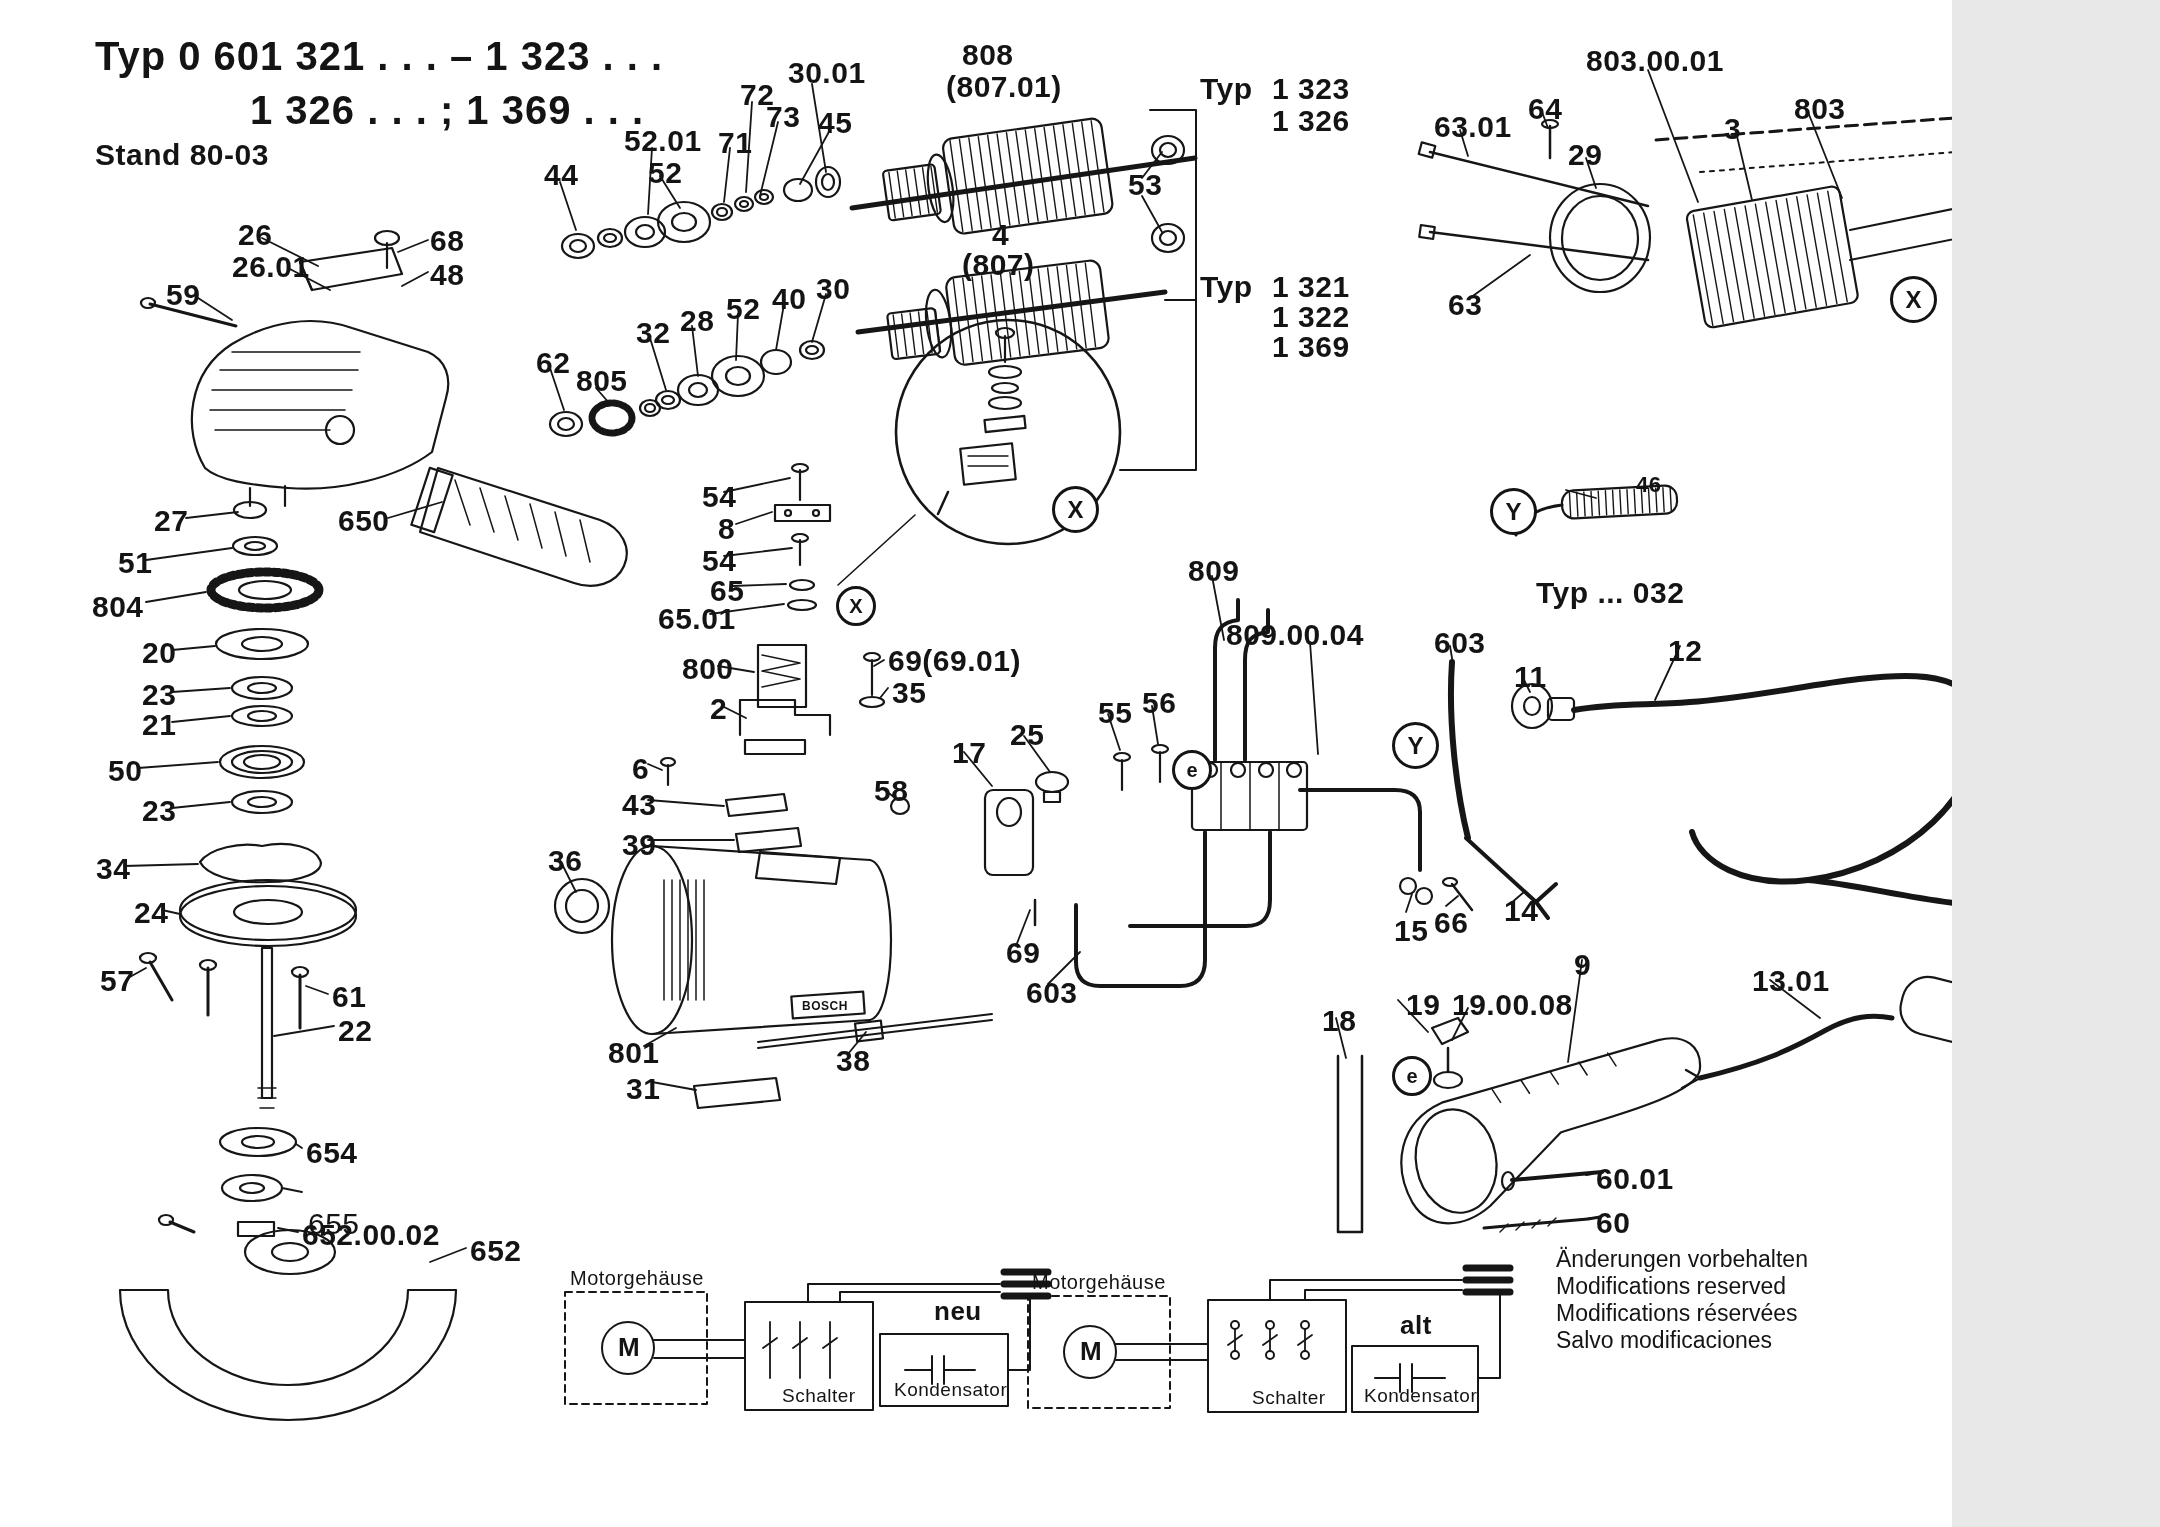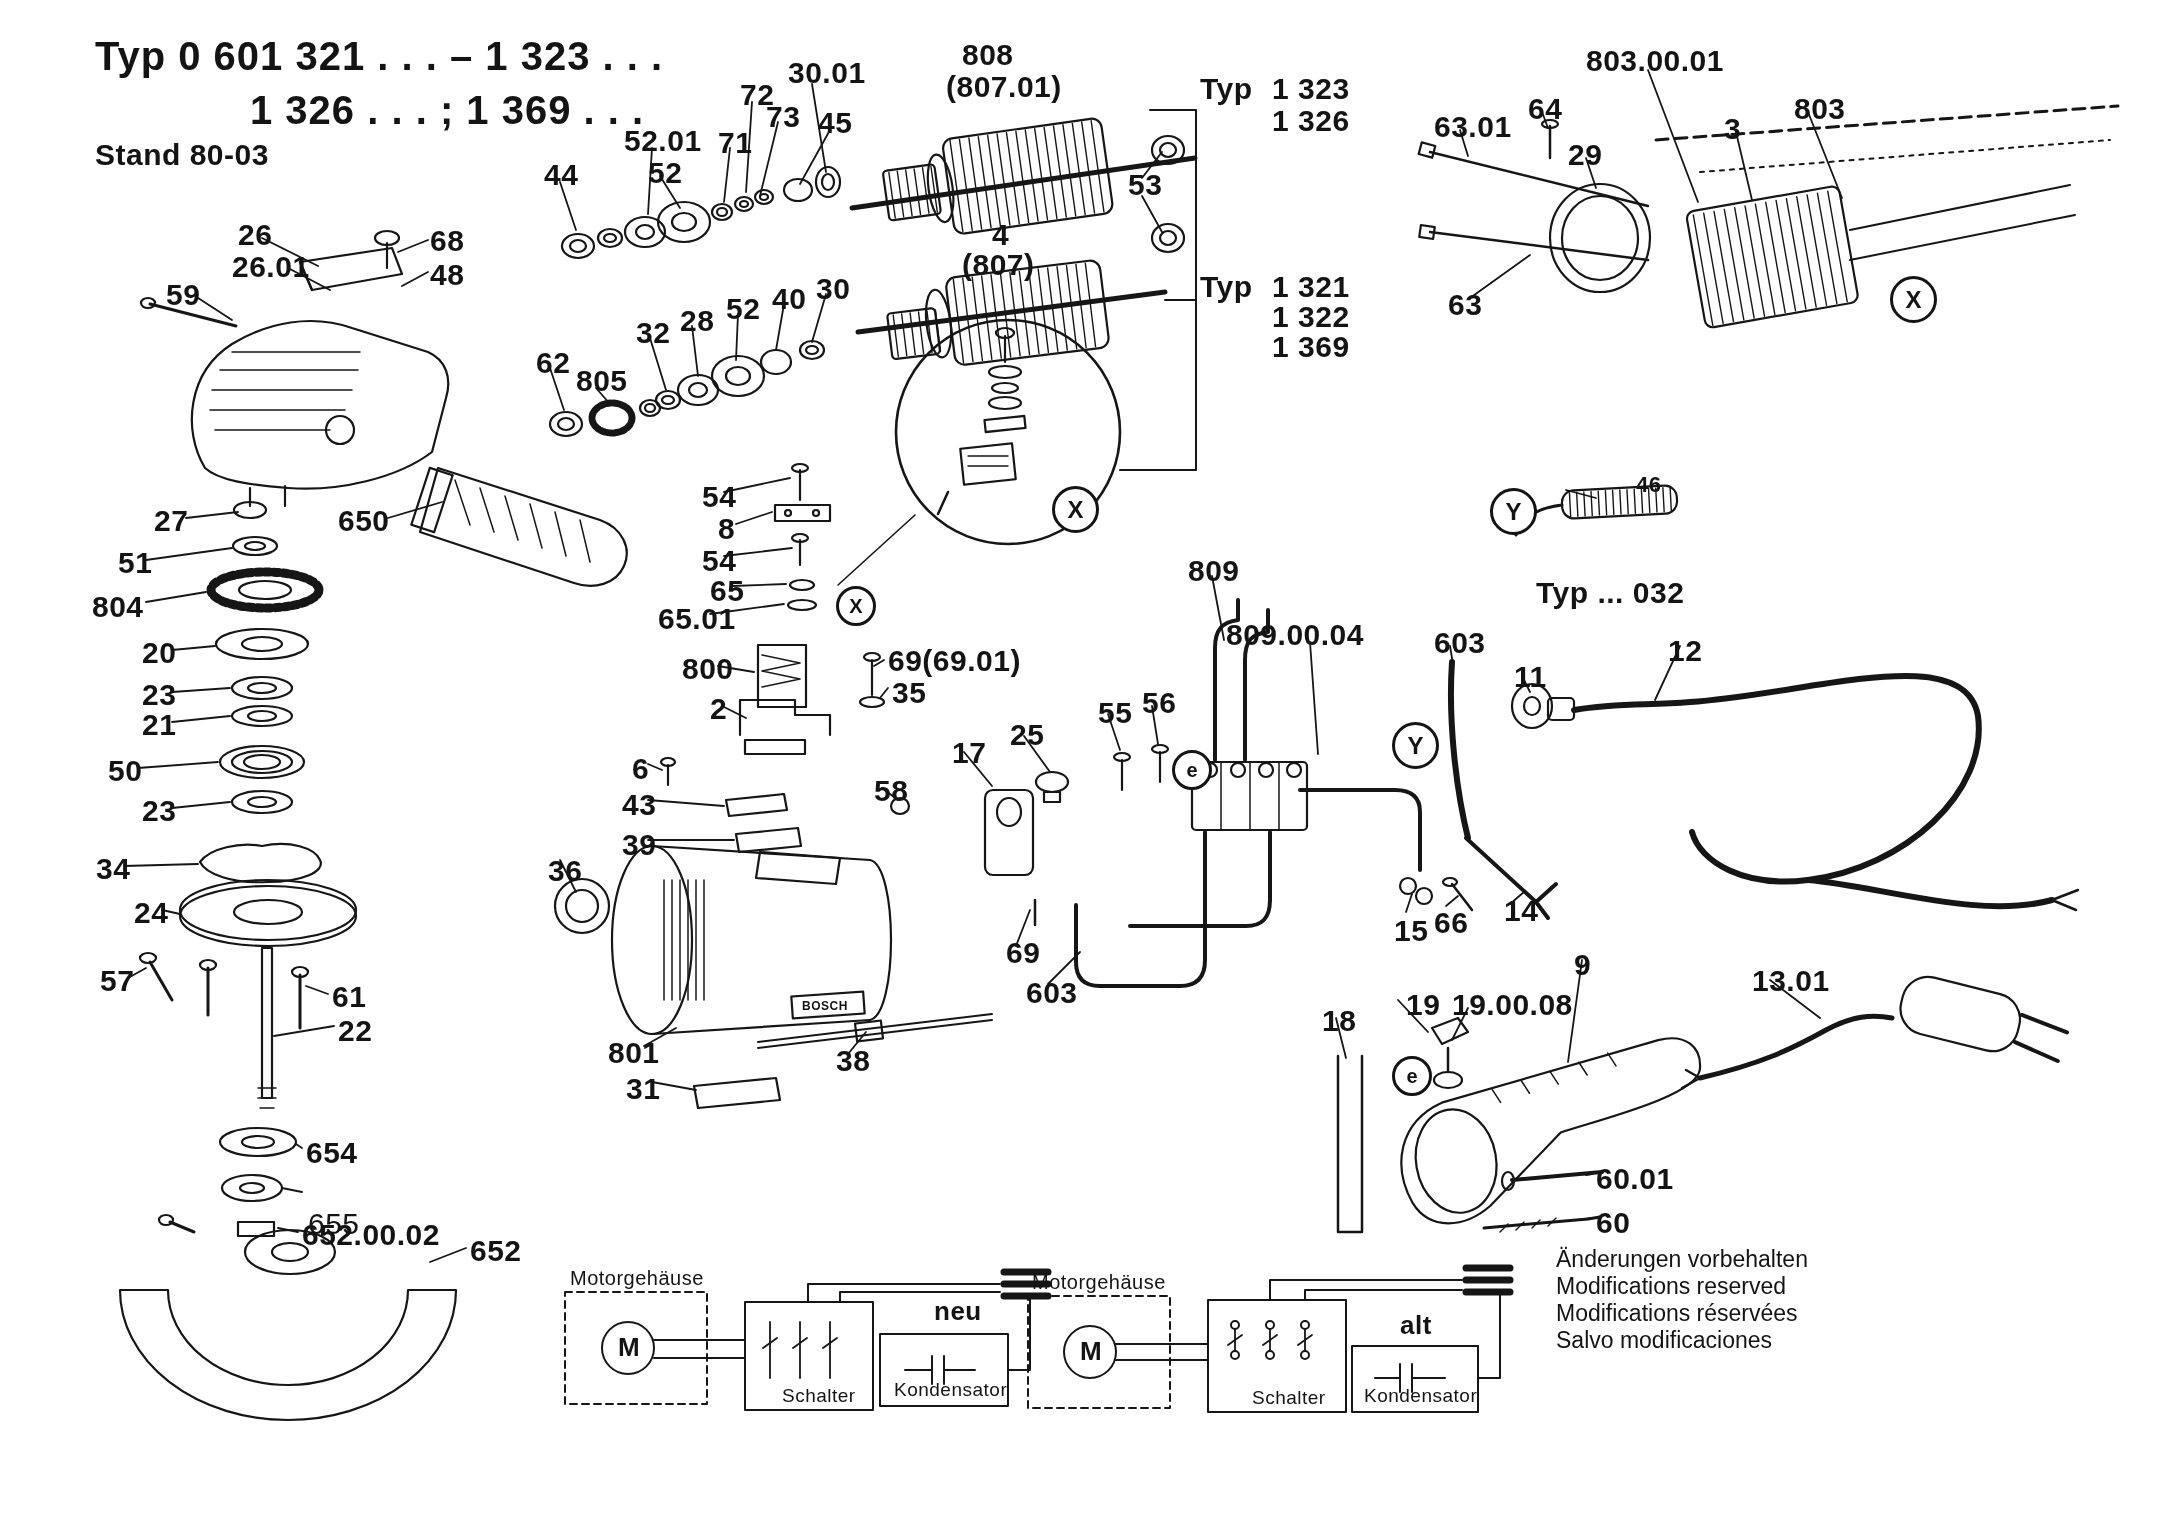--- a/index.html
+++ b/index.html
@@ -1,16 +1,16 @@
 <!DOCTYPE html>
 <html><head>
 <meta charset="utf-8">
 <style>
   html,body{margin:0;padding:0;background:#e8e8e8;}
-  #canvas{position:relative;width:2160px;height:1527px;background:#ffffff;overflow:hidden;
+  #canvas{position:relative;width:1952px;height:1527px;background:#ffffff;overflow:hidden;
           font-family:"Liberation Sans",sans-serif;color:#141414;}
   #art{position:absolute;left:0;top:0;}
   .lbl{position:absolute;line-height:1;white-space:pre;color:#141414;letter-spacing:0.5px;}
   .circ{position:absolute;border:3px solid #141414;border-radius:50%;
         display:flex;align-items:center;justify-content:center;font-weight:700;
         background:#fff;line-height:1;}
   .hdr{position:absolute;font-weight:700;letter-spacing:1px;}
   .footerblock{position:absolute;font-size:23px;line-height:27px;}
   .footerblock .gap{height:8px;}
 </style>
@@ -574,21 +574,21 @@
       <div class="lbl" style="left: 1668px; top: 628px; font-size: 30px; font-weight: 700; margin-top: 8px;">12</div>
       <div class="lbl" style="left: 1098px; top: 698px; font-size: 30px; font-weight: 700;">55</div>
       <div class="lbl" style="left: 1142px; top: 688px; font-size: 30px; font-weight: 700;">56</div>
       <div class="circ" style="left: 1172px; top: 750px; width: 34px; height: 34px; font-size: 20px;">e</div>
       <div class="circ" style="left: 1392px; top: 722px; width: 41px; height: 41px; font-size: 24px;">Y</div>
       <div class="lbl" style="left: 952px; top: 738px; font-size: 30px; font-weight: 700;">17</div>
       <div class="lbl" style="left: 1010px; top: 720px; font-size: 30px; font-weight: 700;">25</div>
       <div class="lbl" style="left: 874px; top: 776px; font-size: 30px; font-weight: 700;">58</div>
       <div class="lbl" style="left: 622px; top: 790px; font-size: 30px; font-weight: 700;">43</div>
       <div class="lbl" style="left: 622px; top: 830px; font-size: 30px; font-weight: 700;">39</div>
-      <div class="lbl" style="left: 548px; top: 846px; font-size: 30px; font-weight: 700; margin-top: 10px;">36</div>
+      <div class="lbl" style="left: 548px; top: 846px; font-size: 30px; font-weight: 700;">36</div>
       <div class="lbl" style="left: 96px; top: 854px; font-size: 30px; font-weight: 700;">34</div>
       <div class="lbl" style="left: 134px; top: 898px; font-size: 30px; font-weight: 700;">24</div>
       <div class="lbl" style="left: 100px; top: 966px; font-size: 30px; font-weight: 700;">57</div>
       <div class="lbl" style="left: 332px; top: 982px; font-size: 30px; font-weight: 700;">61</div>
       <div class="lbl" style="left: 338px; top: 1016px; font-size: 30px; font-weight: 700;">22</div>
       <div class="lbl" style="left: 306px; top: 1138px; font-size: 30px; font-weight: 700;">654</div>
       <div class="lbl" style="left: 308px; top: 1182px; font-size: 30px; font-weight: 400; margin-top: 27px;">655</div>
       <div class="lbl" style="left: 302px; top: 1220px; font-size: 30px; font-weight: 700;">652.00.02</div>
       <div class="lbl" style="left: 470px; top: 1236px; font-size: 30px; font-weight: 700;">652</div>
       <div class="lbl" style="left: 608px; top: 1038px; font-size: 30px; font-weight: 700;">801</div>

